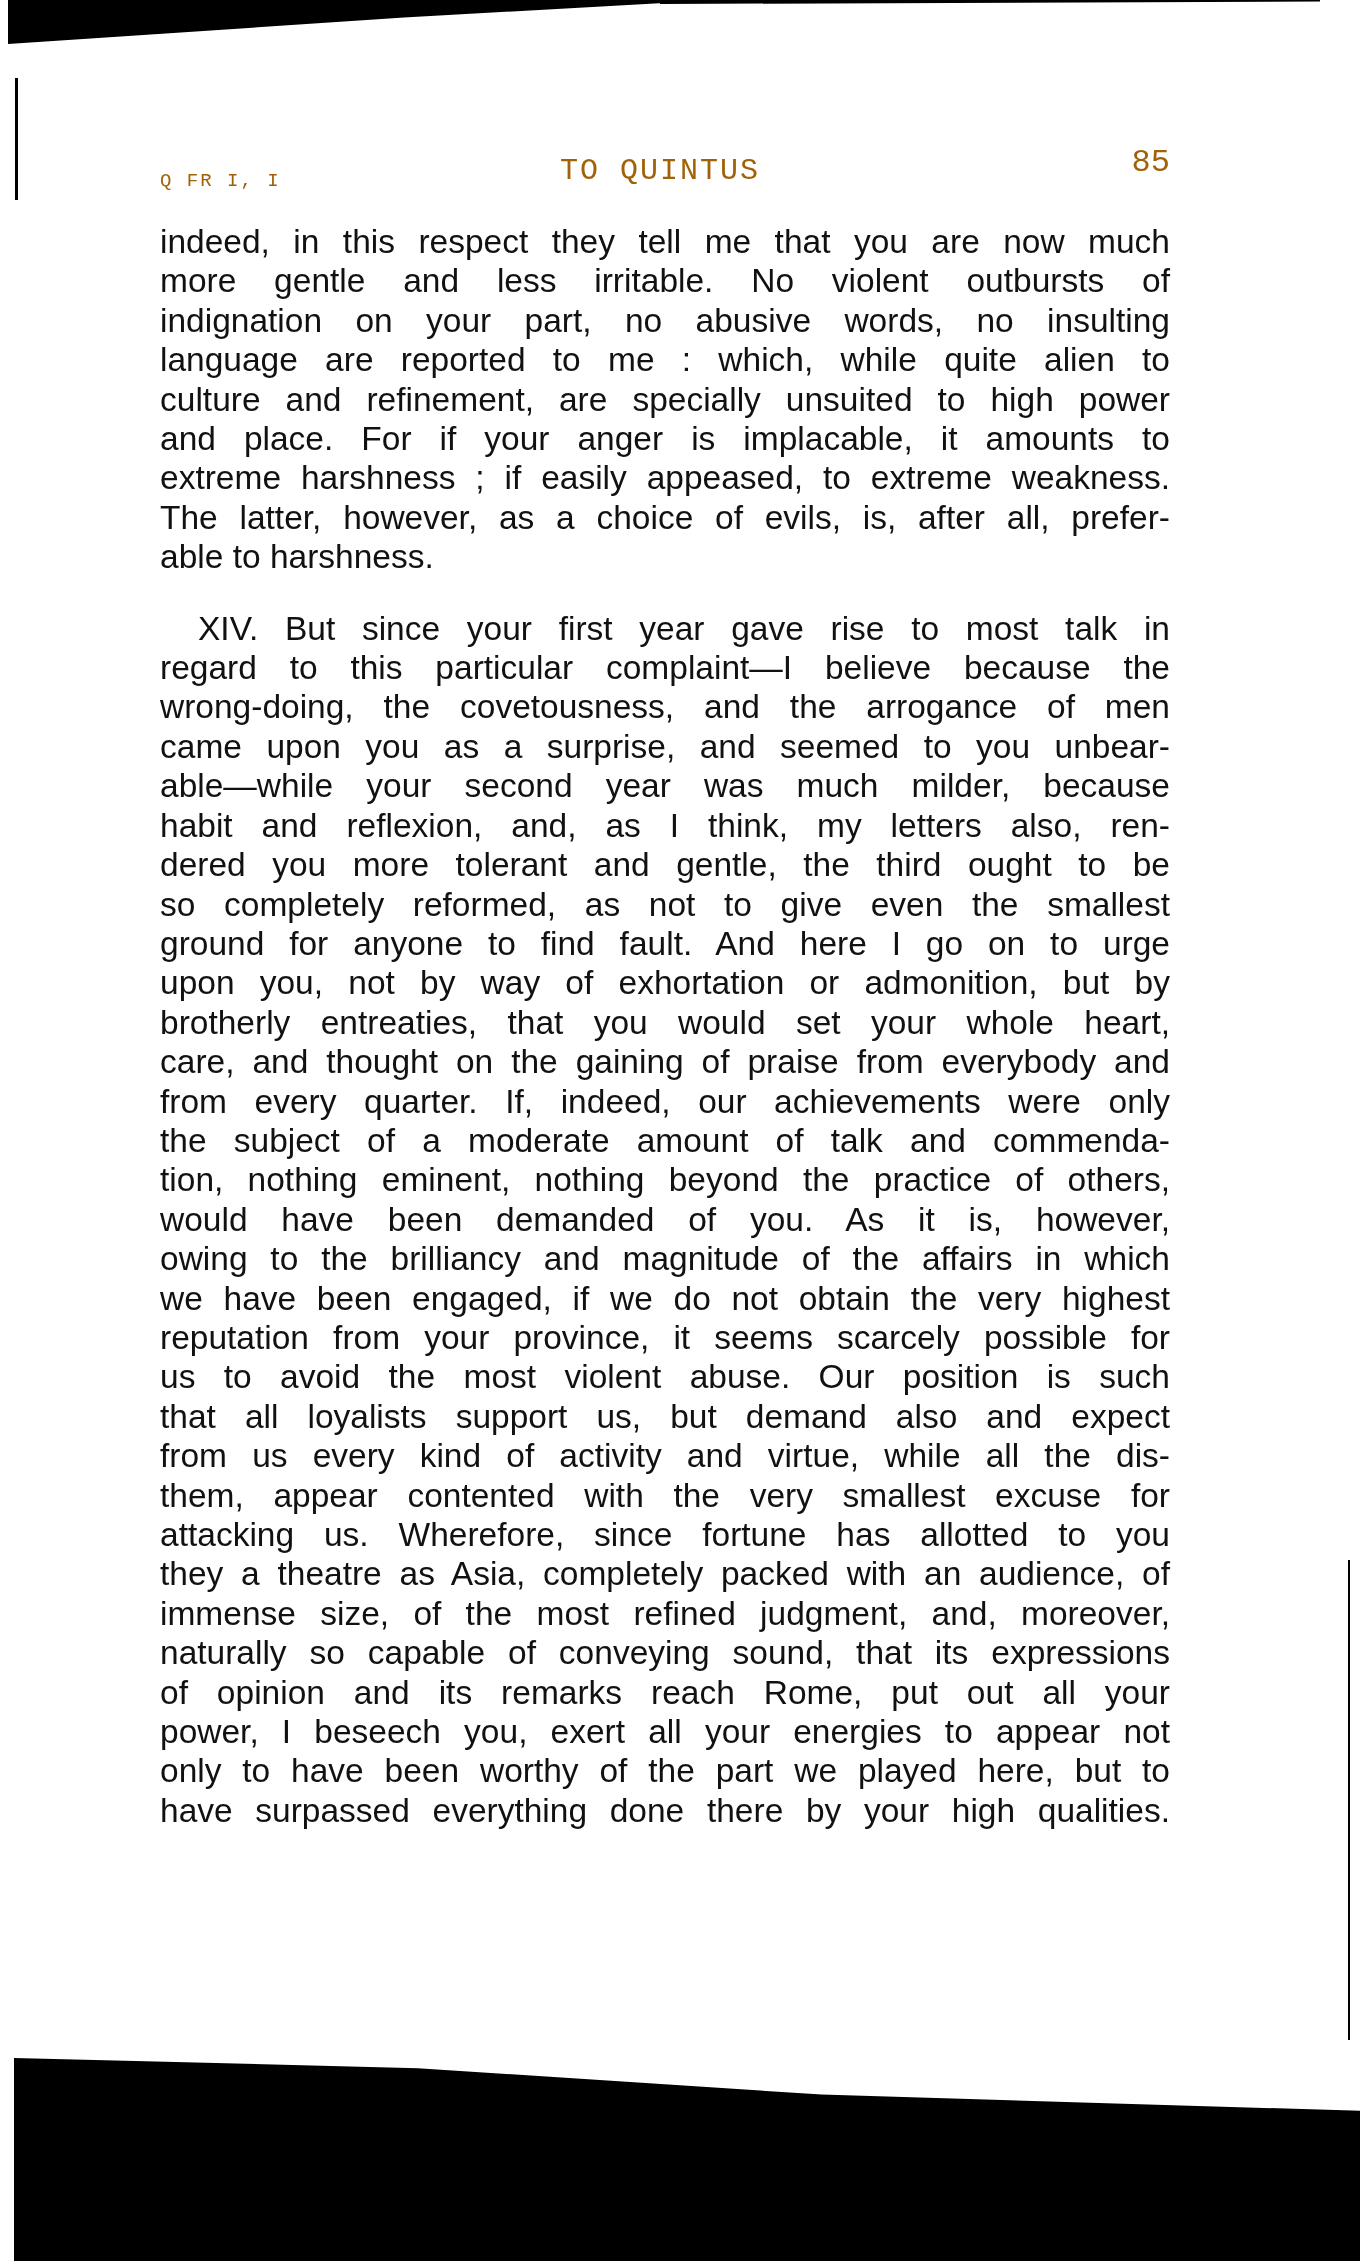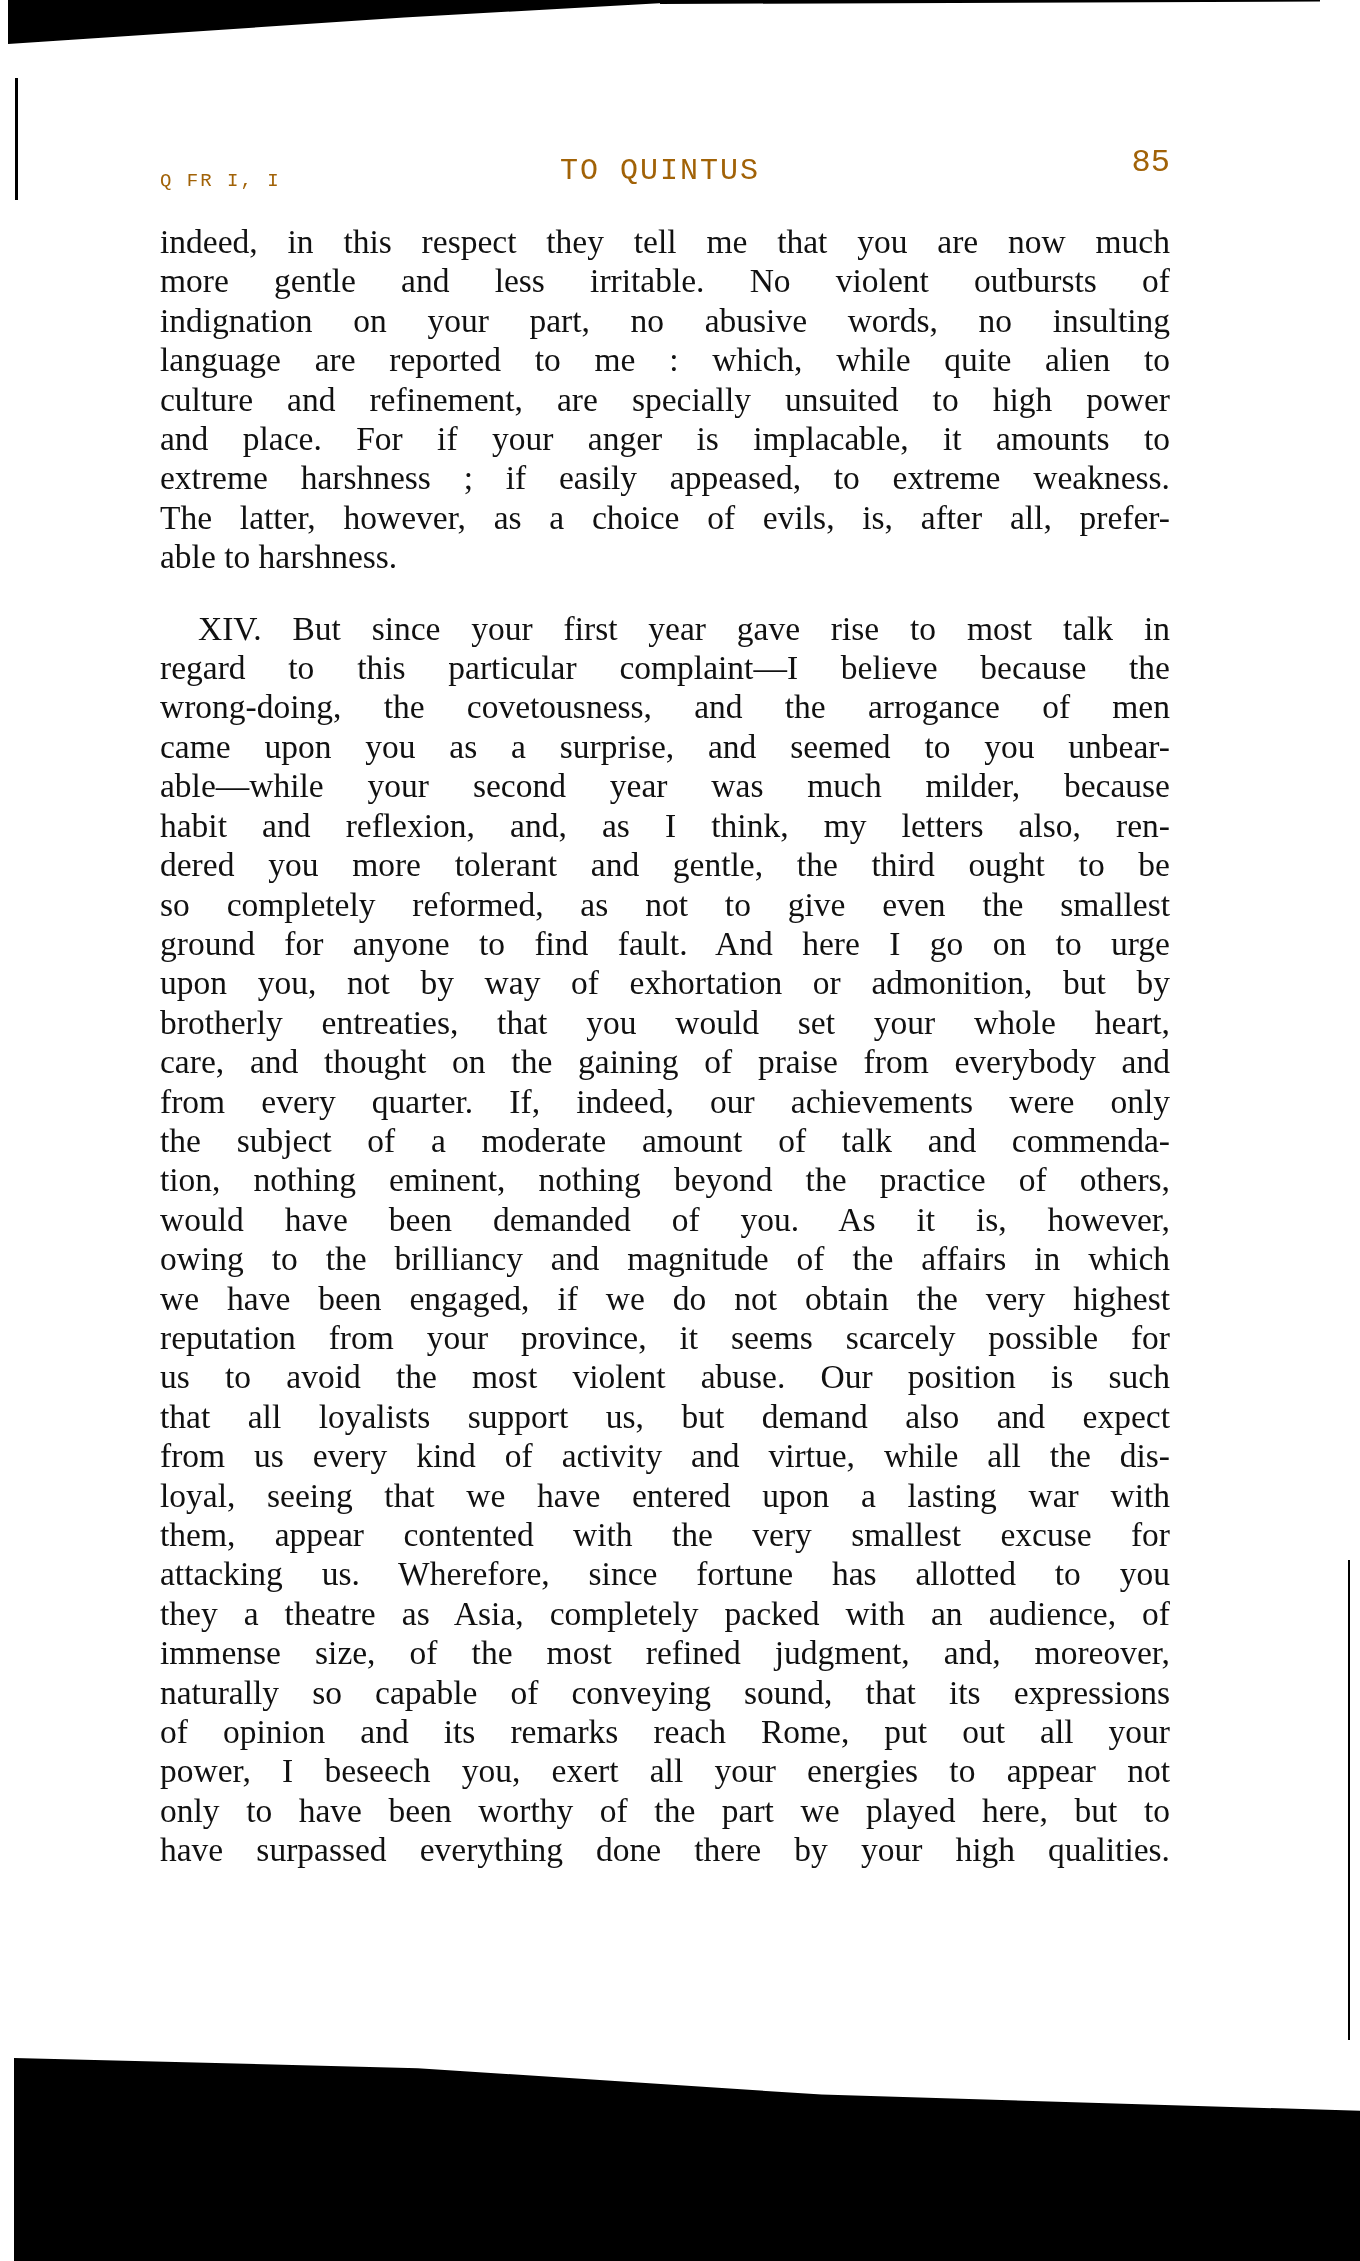--- a/index.html
+++ b/index.html
@@ -31,21 +31,21 @@
     position: absolute; left: 0; top: 22px; font-size: 19px; letter-spacing: 2px;
   }
   .rh-center {
     position: absolute; left: 400px; top: 6px; font-size: 30px; letter-spacing: 2px;
   }
   .rh-right {
     position: absolute; right: 0; top: -4px; font-size: 32px;
   }
   .body-text {
     position: absolute; left: 160px; top: 222px; width: 1010px;
-    font-family: Liberation Serif, serif;
+    font-family: Liberation Sans, sans-serif;
     font-size: 33.5px; line-height: 39.4px; color: #111;
   }
   .line {
     display: block; white-space: nowrap;
     text-align: justify; text-align-last: justify;
   }
   .line.last { text-align-last: left; }
   .line.indent { padding-left: 38px; margin-top: 32px; }
 </style>
 </head>
@@ -90,21 +90,20 @@
     <span class="line">from every quarter.  If, indeed, our achievements were only</span>
     <span class="line">the subject of a moderate amount of talk and commenda-</span>
     <span class="line">tion, nothing eminent, nothing beyond the practice of others,</span>
     <span class="line">would have been demanded of you.  As it is, however,</span>
     <span class="line">owing to the brilliancy and magnitude of the affairs in which</span>
     <span class="line">we have been engaged, if we do not obtain the very highest</span>
     <span class="line">reputation from your province, it seems scarcely possible for</span>
     <span class="line">us to avoid the most violent abuse.  Our position is such</span>
     <span class="line">that all loyalists support us, but demand also and expect</span>
     <span class="line">from us every kind of activity and virtue, while all the dis-</span>
-    <span class="line">loyal, seeing that we have entered upon a lasting war with</span>
     <span class="line">them, appear contented with the very smallest excuse for</span>
     <span class="line">attacking us.  Wherefore, since fortune has allotted to you</span>
     <span class="line">they a theatre as Asia, completely packed with an audience, of</span>
     <span class="line">immense size, of the most refined judgment, and, moreover,</span>
     <span class="line">naturally so capable of conveying sound, that its expressions</span>
     <span class="line">of opinion and its remarks reach Rome, put out all your</span>
     <span class="line">power, I beseech you, exert all your energies to appear not</span>
     <span class="line">only to have been worthy of the part we played here, but to</span>
     <span class="line">have surpassed everything done there by your high qualities.</span>
   </div>

